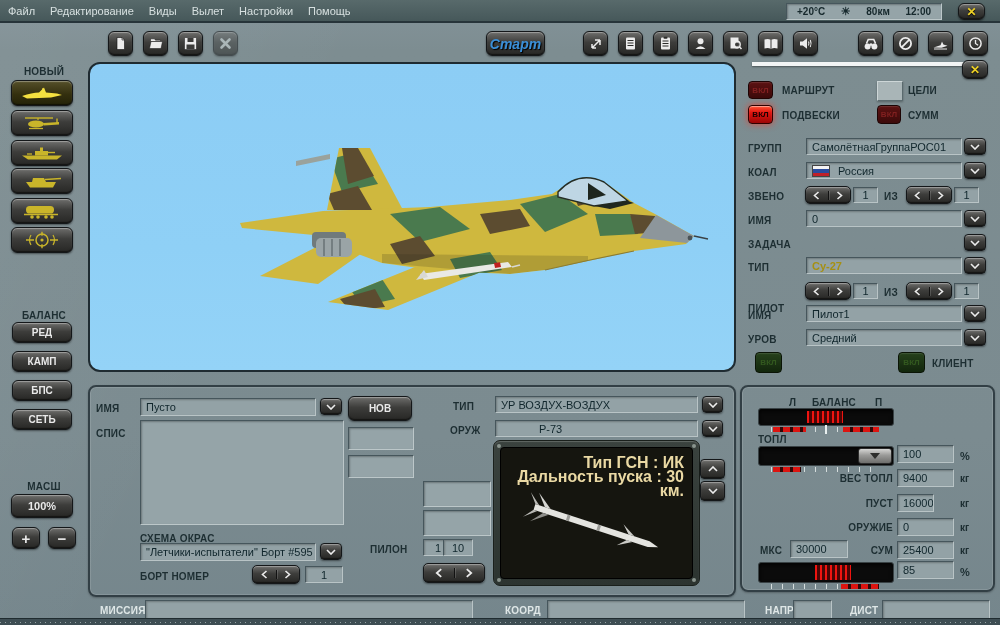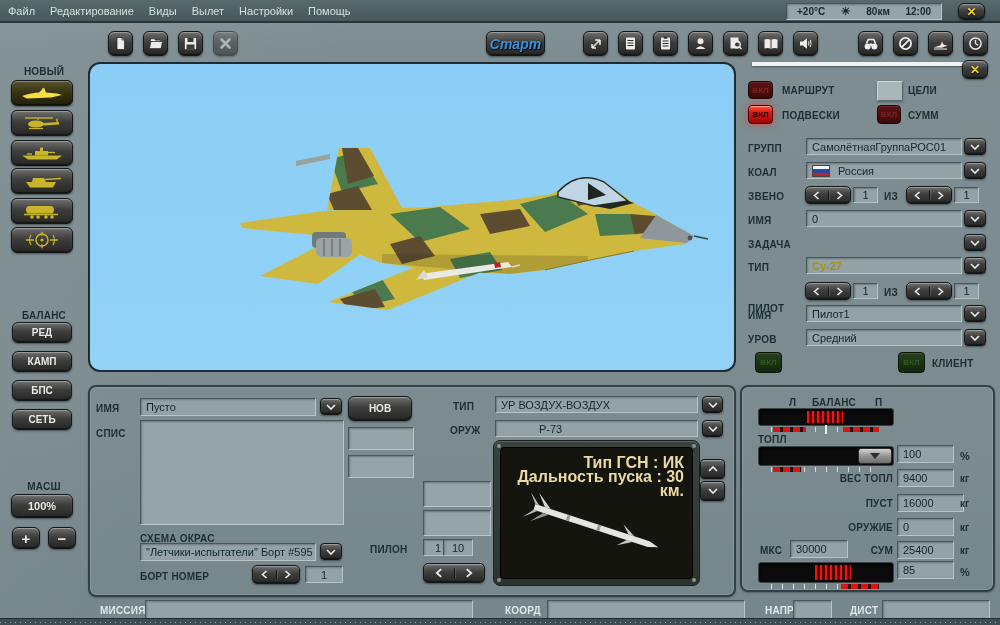--- a/index.html
+++ b/index.html
@@ -635,21 +635,21 @@
     </div>
   <div class="abs unit" style="left:960px;top:450px;font-size:11px;">%</div>
 
   <div class="abs lbl" style="left:793px;top:473px;width:100px;text-align:right;">ВЕС ТОПЛ</div>
   <div class="abs field" style="left:897px;top:469px;width:57px;height:18px;">
       <span>9400</span>
     </div>
   <div class="abs unit" style="left:960px;top:473px;">кг</div>
 
   <div class="abs lbl" style="left:793px;top:498px;width:100px;text-align:right;">ПУСТ</div>
-  <div class="abs field" style="left:897px;top:494px;width:67px;height:18px;">
+  <div class="abs field" style="left:897px;top:494px;width:37px;height:18px;">
       <span>16000</span>
     </div>
   <div class="abs unit" style="left:960px;top:498px;">кг</div>
 
   <div class="abs lbl" style="left:793px;top:522px;width:100px;text-align:right;">ОРУЖИЕ</div>
   <div class="abs field" style="left:897px;top:518px;width:57px;height:18px;">
       <span>0</span>
     </div>
   <div class="abs unit" style="left:960px;top:522px;">кг</div>
 

